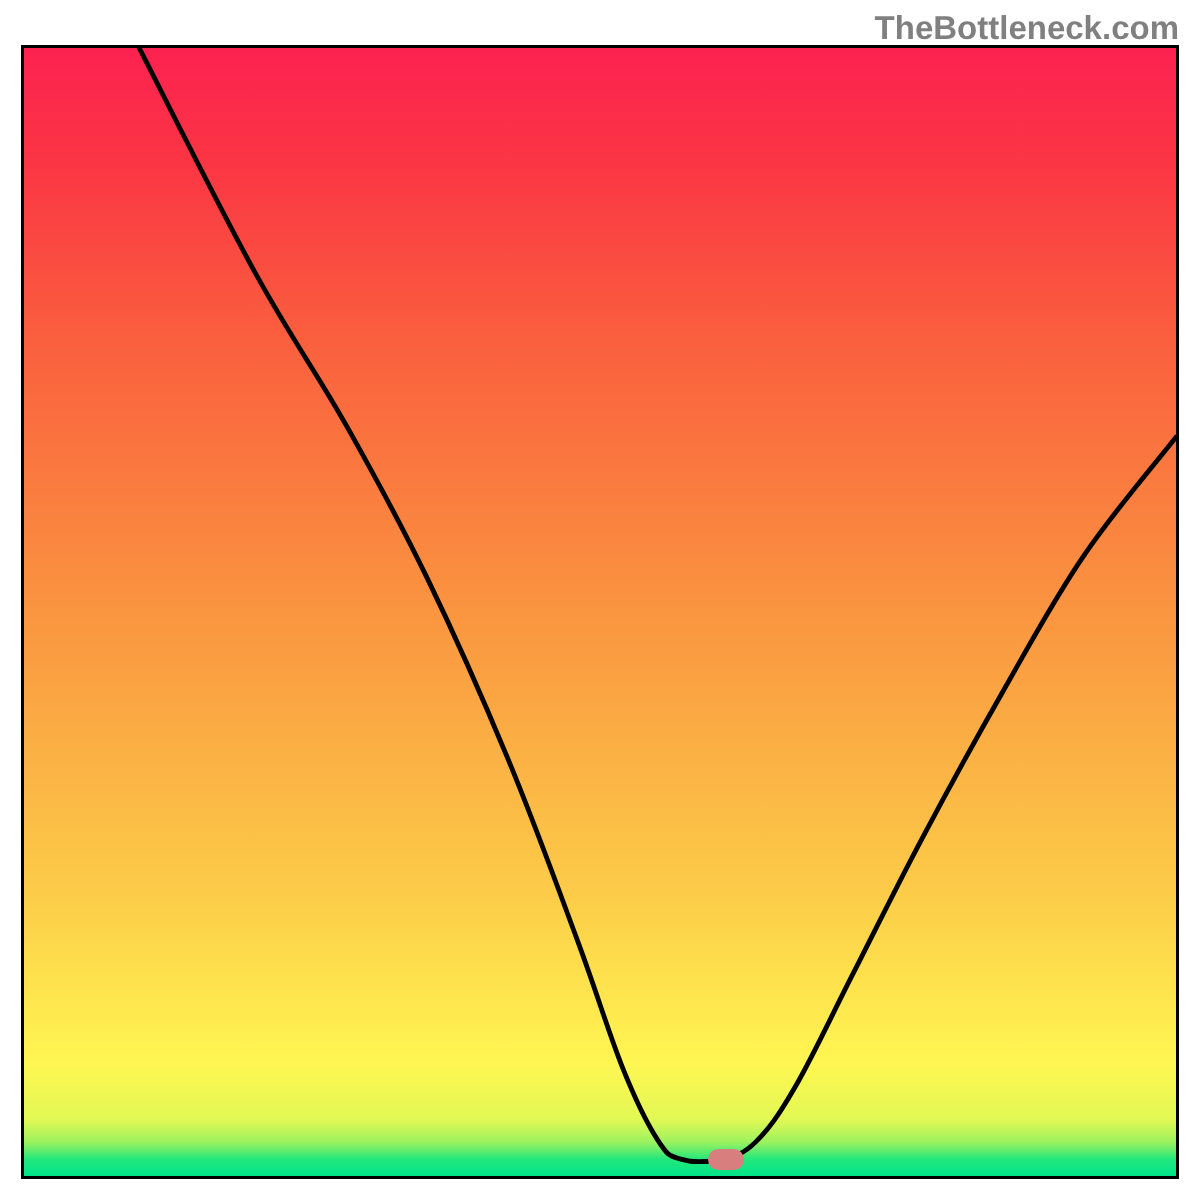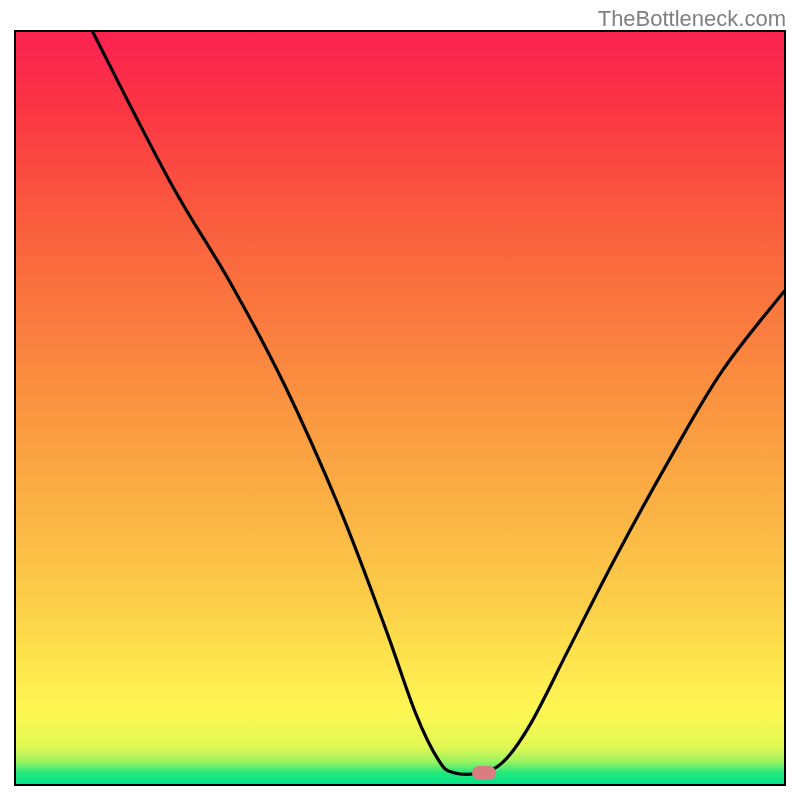--- a/index.html
+++ b/index.html
@@ -11,21 +11,21 @@
   .container {
     width: 800px;
     height: 800px;
     position: relative;
   }
   .watermark {
     position: absolute;
     top: 6px;
     right: 14px;
     font-size: 22px;
-    font-weight: normal;
+    font-weight: bold;
     color: #808080;
     z-index: 10;
   }
   .plot-box {
     position: absolute;
     top: 30px;
     left: 14px;
     width: 772px;
     height: 756px;
     background: #000000;

